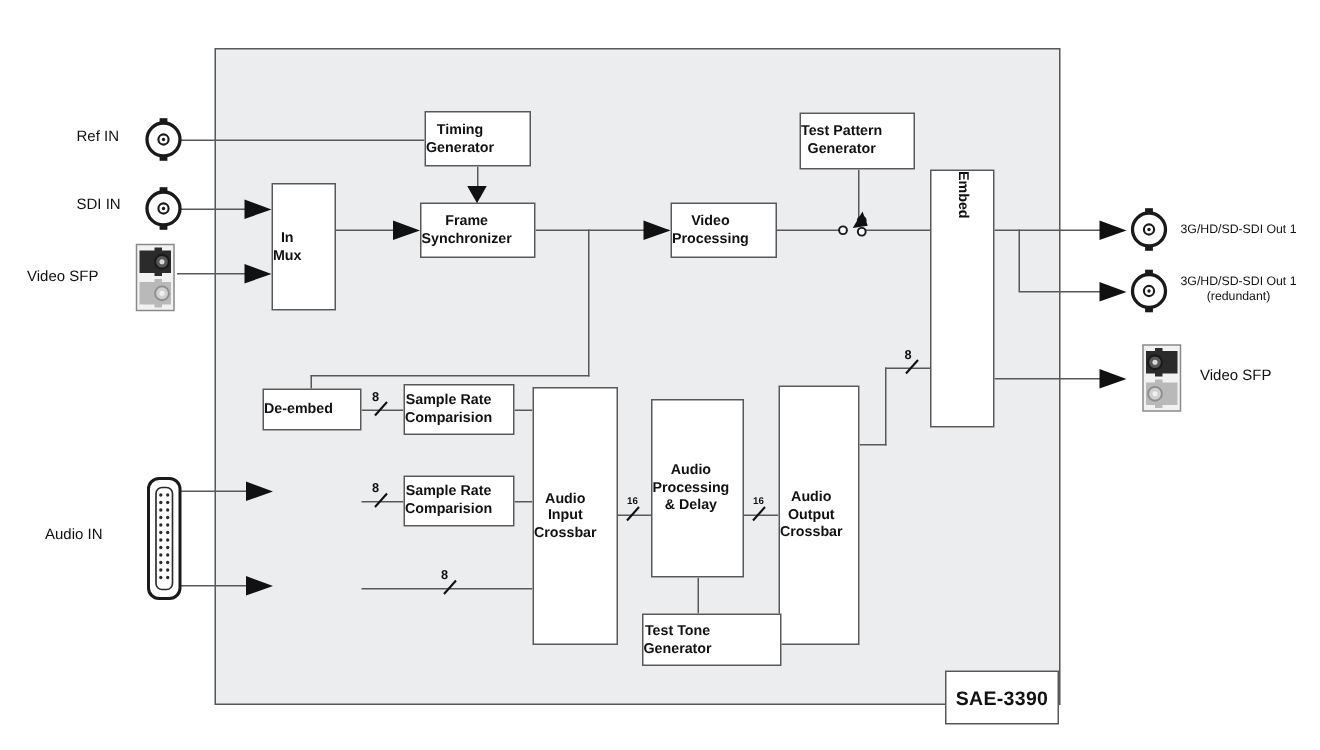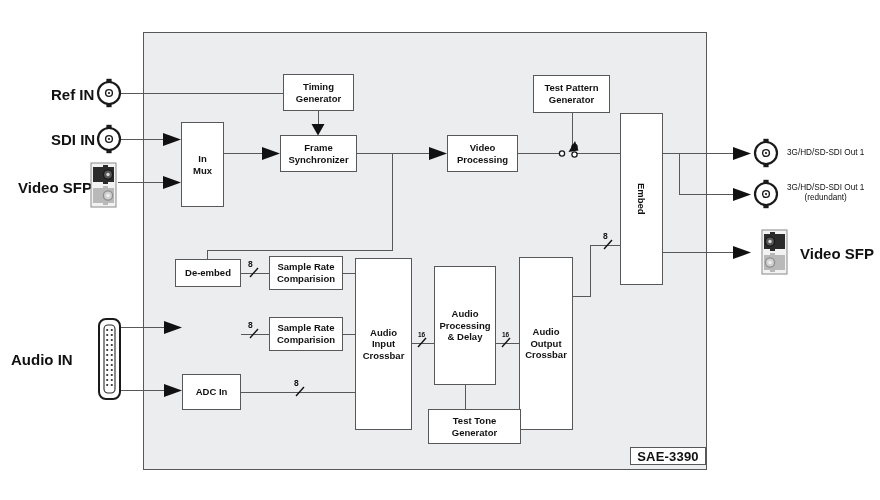--- a/index.html
+++ b/index.html
@@ -1,24 +1,24 @@
 <!DOCTYPE html>
 <html><head>
 <meta charset="utf-8">
 <title>SAE-3390 Block Diagram</title>
 <style>
   html,body{margin:0;padding:0;background:#ffffff;}
   body{width:880px;height:500px;font-family:"Liberation Sans",sans-serif;overflow:hidden;}
   #stage{position:relative;width:880px;height:500px;background:#ffffff;}
   .chassis{position:absolute;background:#ecedef;border:1.5px solid #58585b;box-sizing:border-box;}
   .blk{position:absolute;background:#ffffff;border:1.5px solid #58585b;box-sizing:border-box;
-       display:flex;align-items:center;justify-content:center;text-align:center;
+       display:flex;align-items:center;text-align:center;
        font-size:9.5px;font-weight:bold;color:#111;line-height:1.22;}
   .blk.vert{writing-mode:vertical-rl;}
-  .lbl{position:absolute;font-size:15px;font-weight:bold;color:#111;white-space:nowrap;}
+  .lbl{position:absolute;font-size:10px;font-weight:normal;color:#111;white-space:nowrap;}
   .lbl.sm{font-size:8.2px;line-height:1.25;font-weight:normal;}
   .lbl.ctr{text-align:center;}
   .num{position:absolute;font-size:8.5px;font-weight:bold;color:#111;}
   .num.s{font-size:6.5px;}
   .hl{position:absolute;background:#58585b;height:1.3px;}
   .vl{position:absolute;background:#58585b;width:1.3px;}
   .model{position:absolute;background:#ffffff;border:1.5px solid #58585b;box-sizing:border-box;
          display:flex;align-items:center;justify-content:center;
          font-size:13px;font-weight:bold;color:#111;letter-spacing:.2px;}
   svg.ov{position:absolute;left:0;top:0;width:880px;height:500px;pointer-events:none;}
@@ -110,55 +110,52 @@
 
   <div class="blk" style="left:269px;top:256px;width:74px;height:34px;">
       <span>Sample Rate<br>Comparision</span>
     </div>
 
 
   <div class="blk" style="left:269px;top:317px;width:74px;height:34px;">
       <span>Sample Rate<br>Comparision</span>
     </div>
 
-  <div class="blk" style="left:182px;top:374px;width:59px;height:36px;">
-      <span>ADC In</span>
-    </div>
 
   <div class="blk" style="left:355px;top:258px;width:57px;height:172px;">
       <span>Audio<br>Input<br>Crossbar</span>
     </div>
 
   <div class="blk" style="left:434px;top:266px;width:62px;height:119px;">
       <span>Audio<br>Processing<br>&amp; Delay</span>
     </div>
 
   <div class="blk" style="left:519px;top:257px;width:54px;height:173px;">
       <span>Audio<br>Output<br>Crossbar</span>
     </div>
 
   <div class="blk" style="left:428px;top:409px;width:93px;height:35px;">
       <span>Test Tone<br>Generator</span>
     </div>
 
-  <div class="model" style="left:630px;top:447px;width:76px;height:18px;">
+  <div class="model" style="left:630px;top:447px;width:76px;height:36px;">
       <span>SAE-3390</span>
     </div>
 
   <div class="num" style="left:248px;top:259px;"><span>8</span></div>
   <div class="num" style="left:248px;top:320px;"><span>8</span></div>
   <div class="num" style="left:294px;top:378px;"><span>8</span></div>
   <div class="num s" style="left:418px;top:331px;"><span>16</span></div>
   <div class="num s" style="left:502px;top:331px;"><span>16</span></div>
   <div class="num" style="left:603px;top:231px;"><span>8</span></div>
 
   <div class="lbl" style="left:51px;top:86px;"><span>Ref IN</span></div>
   <div class="lbl" style="left:51px;top:131px;"><span>SDI IN</span></div>
   <div class="lbl" style="left:18px;top:179px;"><span>Video SFP</span></div>
-  <div class="lbl" style="left:11px;top:351px;"><span>Audio IN</span></div>
+  <div class="lbl" style="left:30px;top:351px;"><span>Audio IN</span></div>
 
   <div class="lbl sm" style="left:787px;top:148px;"><span>3G/HD/SD-SDI Out 1</span></div>
   <div class="lbl sm ctr" style="left:787px;top:183px;">
     <span>3G/HD/SD-SDI Out 1</span><br>
     <span>(redundant)</span>
   </div>
   <div class="lbl" style="left:800px;top:245px;"><span>Video SFP</span></div>
 
   <svg class="ov" viewBox="0 0 880 500">
     <defs>

